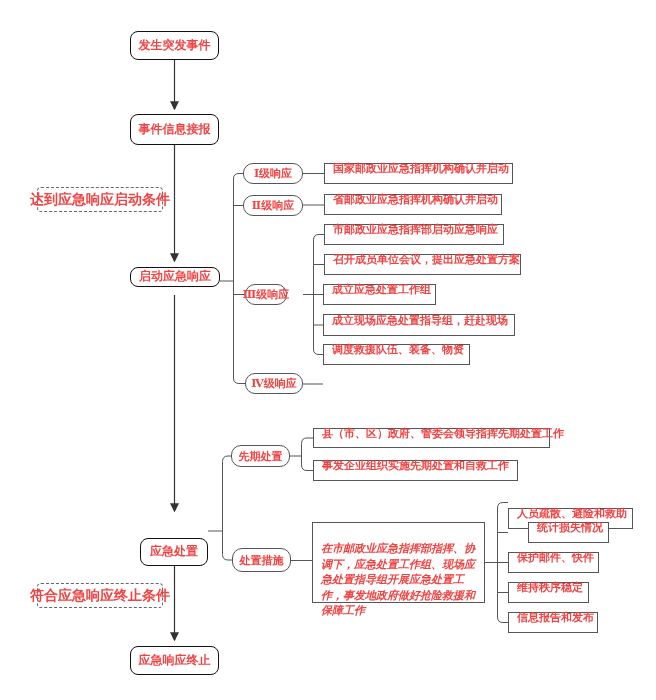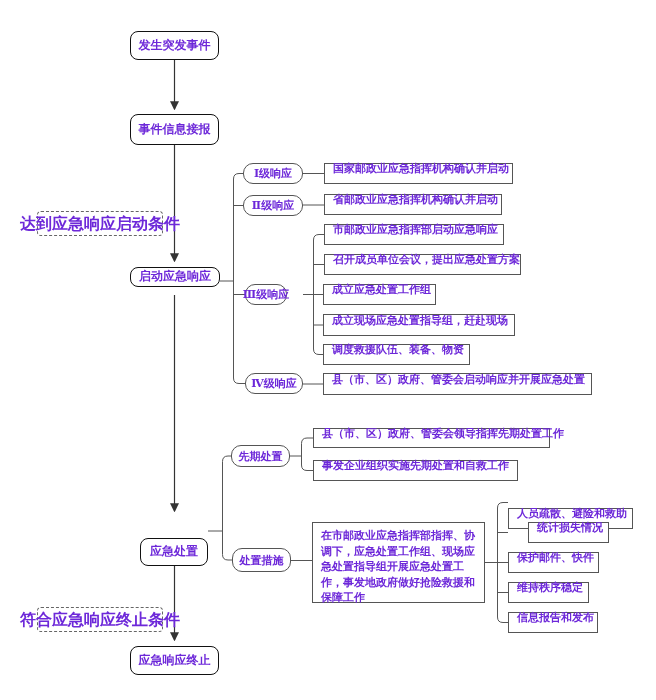--- a/index.html
+++ b/index.html
@@ -1,21 +1,21 @@
 <!DOCTYPE html>
 <html><head>
 <meta charset="utf-8">
 <style>
   html,body{margin:0;padding:0;background:#ffffff;}
   #canvas{
     position:relative;
     width:656px;height:700px;
     background:#ffffff;
     font-family:"Liberation Serif","DejaVu Serif",serif;
-    color:#6d28d9;
+    color:#ef4444;
     overflow:hidden;
   }
   #wires{position:absolute;left:0;top:0;width:656px;height:700px;}
   .node{
     position:absolute;
     box-sizing:border-box;
     display:flex;align-items:center;justify-content:center;
     background:#ffffff;
     font-weight:bold;
     text-align:center;
@@ -30,37 +30,37 @@
   }
   .sub{
     border:1px solid #555555;
     border-radius:10px;
     font-size:11px;
     z-index:3;
   }
   .dashed{
     border:1px dashed #666666;
     border-radius:4px;
-    font-size:16px;
+    font-size:14px;
     z-index:3;
-    margin-top:24px;
   }
   .leaf{
     border:1px solid #555555;
     font-size:11px;
     justify-content:flex-start;
     padding:0 4px 10px 8px;
     text-align:left;
     z-index:3;
   }
   .leaf.wrap{
     white-space:normal;
     align-items:flex-start;
-    padding:5px 8px;
+    padding:18px 8px;
     line-height:15.5px;
+    font-style:italic;
   }
 </style>
 </head>
 <body>
 
 <div id="canvas">
 
   <svg id="wires" viewBox="0 0 656 700" xmlns="http://www.w3.org/2000/svg">
     <defs>
       <marker id="arrow" viewBox="0 0 10 10" refX="8.5" refY="5" markerWidth="7.5" markerHeight="7.5" orient="auto-start-reverse">
@@ -113,21 +113,20 @@
   <div class="node sub" style="left:245px;top:284px;width:42px;height:21px">Ⅲ级响应</div>
   <div class="node sub" style="left:245px;top:373px;width:58px;height:21px">Ⅳ级响应</div>
 
   <div class="node leaf" style="left:324px;top:163px;width:189px;height:21px">国家邮政业应急指挥机构确认并启动</div>
   <div class="node leaf" style="left:324px;top:194px;width:178px;height:21px">省邮政业应急指挥机构确认并启动</div>
   <div class="node leaf" style="left:324px;top:224px;width:180px;height:21px">市邮政业应急指挥部启动应急响应</div>
   <div class="node leaf" style="left:324px;top:254px;width:197px;height:21px">召开成员单位会议，提出应急处置方案</div>
   <div class="node leaf" style="left:323px;top:284px;width:113px;height:21px">成立应急处置工作组</div>
   <div class="node leaf" style="left:323px;top:314px;width:192px;height:22px">成立现场应急处置指导组，赶赴现场</div>
   <div class="node leaf" style="left:323px;top:344px;width:147px;height:21px">调度救援队伍、装备、物资</div>
-  <div class="node leaf" style="left:323px;top:373px;width:269px;height:22px">县（市、区）政府、管委会启动响应并开展应急处置</div>
 
   <div class="node sub" style="left:231px;top:445px;width:59px;height:22px">先期处置</div>
   <div class="node leaf" style="left:313px;top:428px;width:237px;height:20px">县（市、区）政府、管委会领导指挥先期处置工作</div>
   <div class="node leaf" style="left:313px;top:460px;width:205px;height:21px">事发企业组织实施先期处置和自救工作</div>
 
   <div class="node sub" style="left:232px;top:548px;width:59px;height:24px">处置措施</div>
   <div class="node leaf wrap" style="left:312px;top:522px;width:173px;height:81px">在市邮政业应急指挥部指挥、协调下，应急处置工作组、现场应急处置指导组开展应急处置工作，事发地政府做好抢险救援和保障工作</div>
 
   <div class="node leaf" style="left:508px;top:508px;width:125px;height:21px">人员疏散、避险和救助</div>
   <div class="node leaf" style="left:528px;top:522px;width:81px;height:21px">统计损失情况</div>

